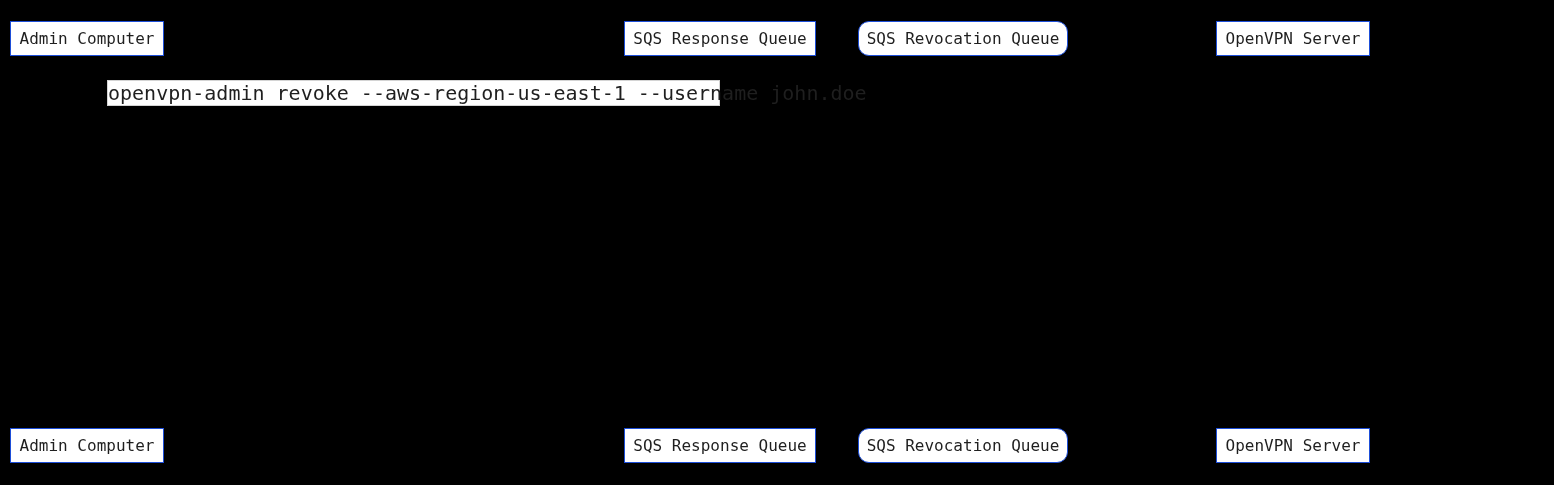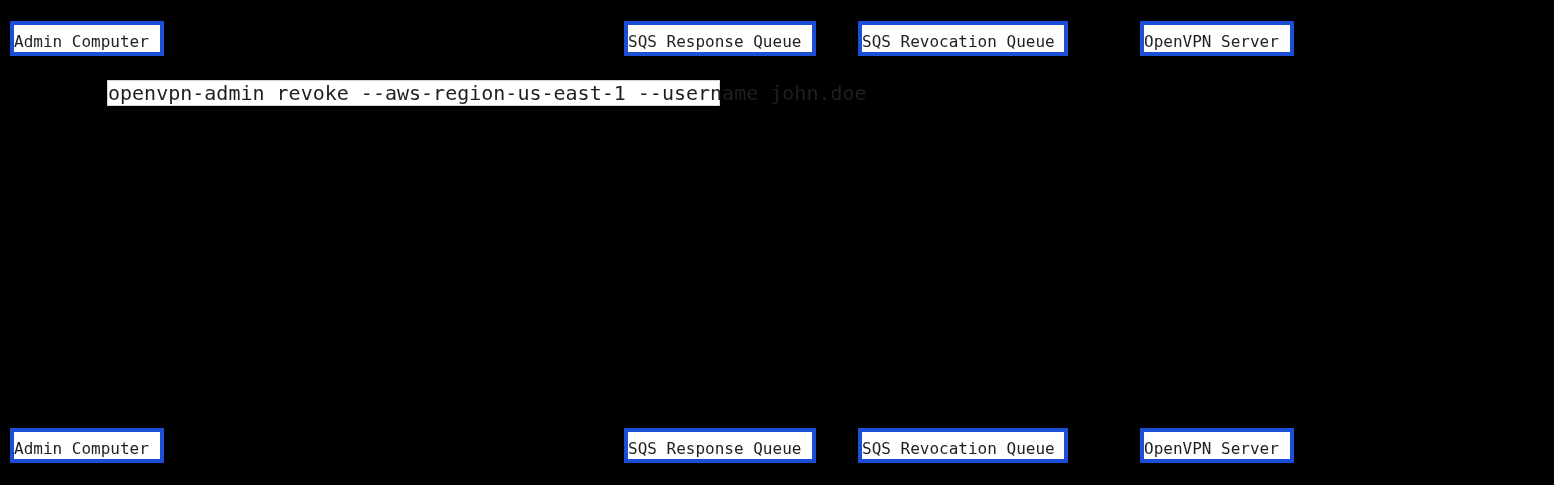--- a/index.html
+++ b/index.html
@@ -13,31 +13,32 @@
     height: 485px;
     background: #000000;
     overflow: hidden;
     font-family: "DejaVu Sans Mono", "Liberation Mono", monospace;
   }
   .pbox {
     position: absolute;
     height: 35px;
     box-sizing: border-box;
     background: #ffffff;
-    border: 4px solid #1d4ed8;
+    border: 1px solid #1d4ed8;
     color: #1f1f1f;
     font-size: 16px;
     line-height: 33px;
+    text-align: center;
     white-space: nowrap;
   }
   
   .p-admin     { left: 10px;   width: 154px; }
   .p-response  { left: 624px;  width: 192px; }
-  .p-revoke    { left: 858px;  width: 210px; }
-  .p-openvpn   { left: 1140px; width: 154px; }
+  .p-revoke    { left: 858px;  width: 210px; border-radius: 11px; }
+  .p-openvpn   { left: 1216px; width: 154px; }
   .row-top .pbox    { top: 21px; }
   .row-bottom .pbox { top: 428px; }
   .msg {
     position: absolute;
     left: 107px;
     top: 80px;
     width: 613px;
     height: 26px;
     box-sizing: border-box;
     background: #ffffff;

